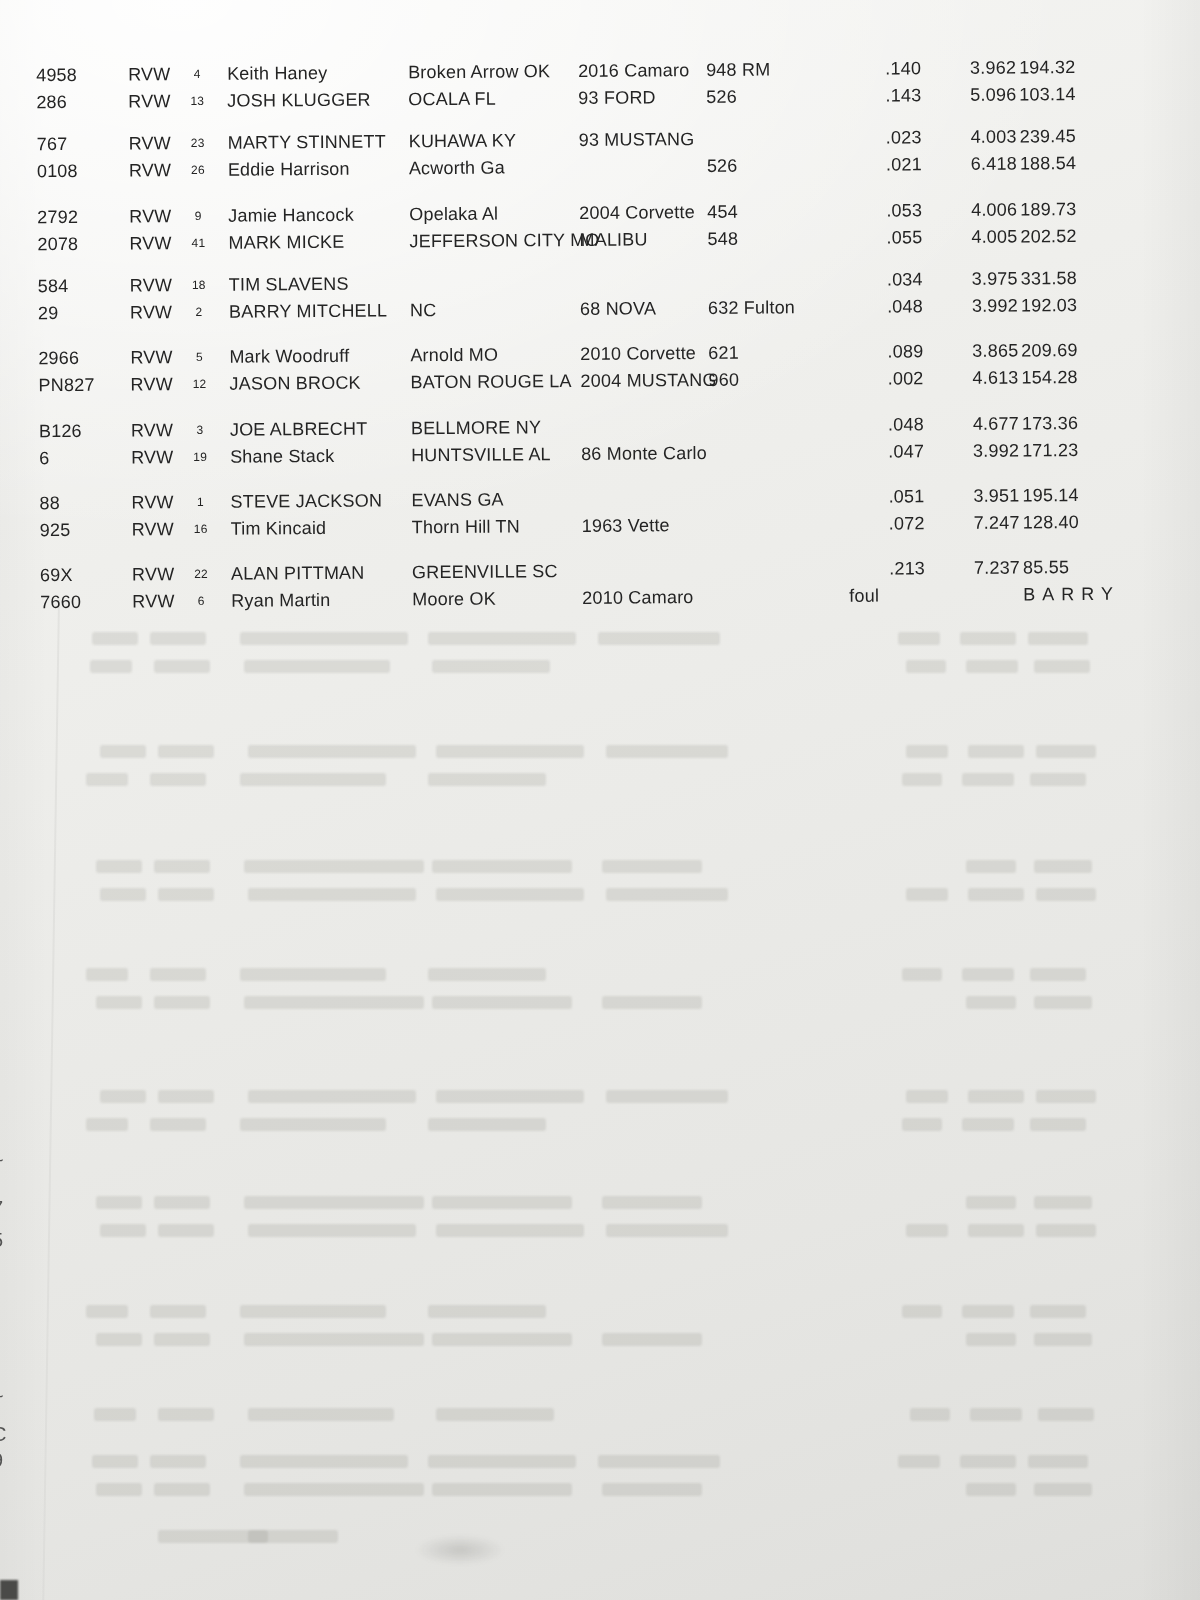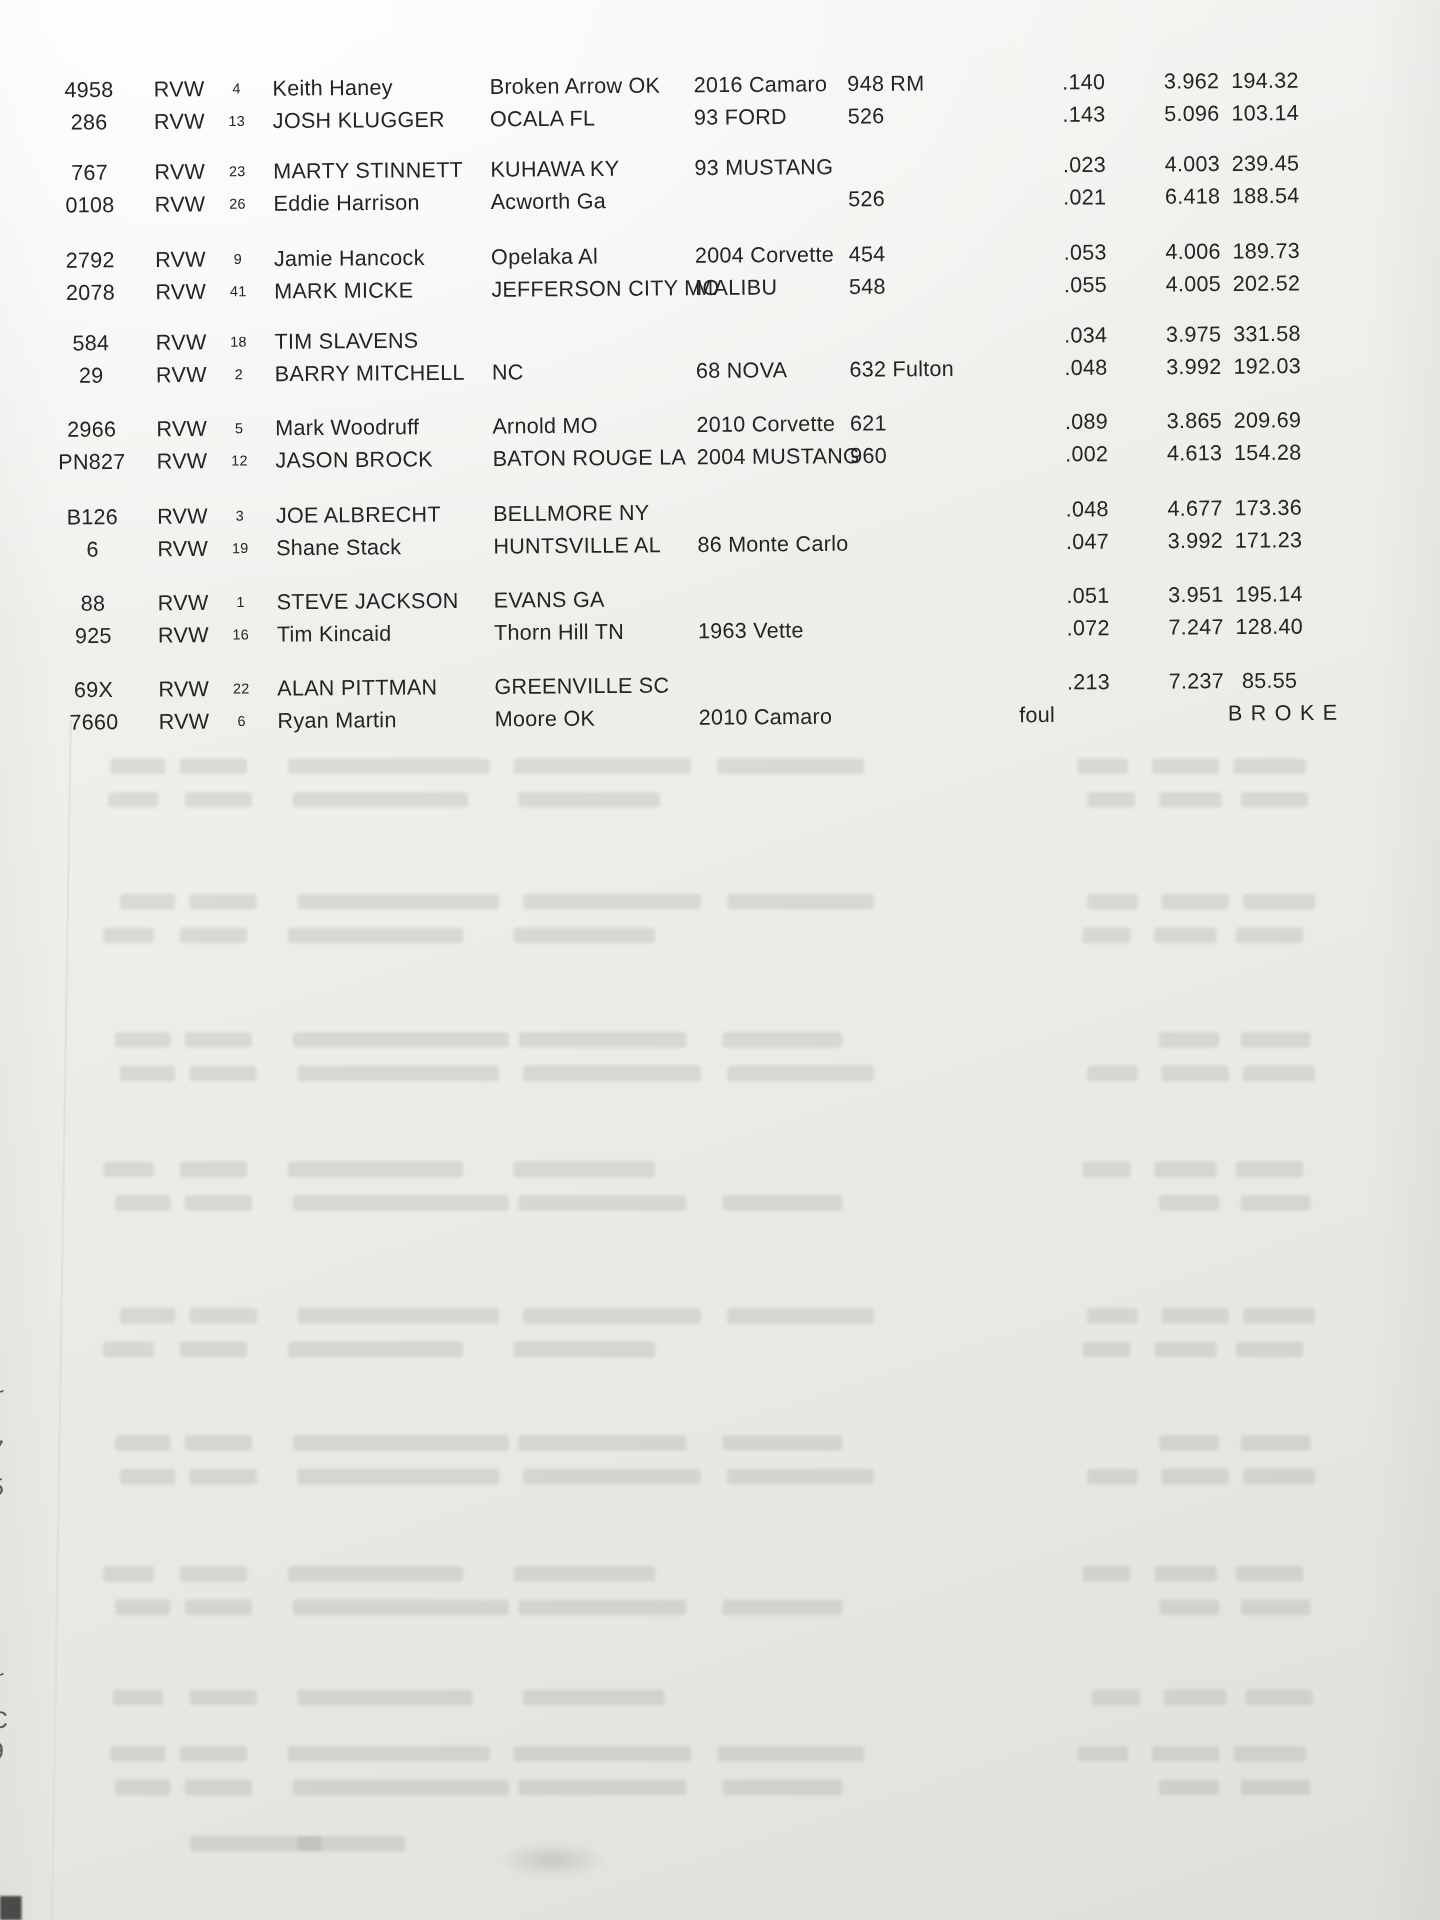--- a/index.html
+++ b/index.html
@@ -14,31 +14,31 @@
       linear-gradient(162deg, #f6f6f4 0%, #efefec 30%, #eaeae7 55%, #e6e6e3 75%, #e1e1de 92%, #dededb 100%);
   }
   .sheet{
     position:absolute;left:0;top:0;width:1200px;height:660px;
     transform:rotate(-0.45deg);
     transform-origin:60px 60px;
     color:#242424;
   }
   .row{position:absolute;left:0;width:1200px;height:27px;font-size:18px;line-height:27px;letter-spacing:0.2px;white-space:nowrap;}
   .cell{position:absolute;top:0;white-space:nowrap;}
-  .c-num {left:36px;  width:76px;  text-align:center;}
+  .c-num {left:36px;  width:76px;  text-align:left;}
   .c-cls {left:128px; width:60px;  text-align:left;}
   .c-rank{left:184px; width:26px;  text-align:center;font-size:12px;}
   .c-name{left:227px; width:180px; text-align:left;}
   .c-city{left:408px; width:168px; text-align:left;}
   .c-car {left:578px; width:128px; text-align:left;}
   .c-eng {left:706px; width:130px; text-align:left;}
   .c-foul{left:845px; width:60px;  text-align:left;}
   .c-rt  {left:859px; width:62px;  text-align:right;}
   .c-et  {left:944px; width:72px;  text-align:right;}
-  .c-mph {left:1019px;width:70px;  text-align:center;}
+  .c-mph {left:1019px;width:70px;  text-align:left;}
   .c-mph.spread{letter-spacing:7px;left:1019px;width:84px;}
   
   .ghost-layer{position:absolute;left:0;top:0;width:1200px;height:1600px;filter:blur(1.3px);}
   .g-seg{position:absolute;height:13px;border-radius:3px;background:rgba(118,116,106,0.16);}
   
   .crease{position:absolute;left:58px;top:600px;width:2px;height:1000px;
     background:linear-gradient(rgba(0,0,0,0.05),rgba(0,0,0,0.03));transform:rotate(0.9deg);transform-origin:top left;}
   
   .edge-frag{position:absolute;left:-8px;width:16px;color:#3c3c3c;font-size:20px;line-height:20px;opacity:0.85;font-family:"Liberation Sans",sans-serif;}
   .smudge{position:absolute;left:415px;top:1535px;width:90px;height:30px;border-radius:50%;
@@ -348,21 +348,21 @@
         <div class="cell c-mph">85.55</div>
       </div>
       <div class="row" style="top: 589px;">
         <div class="cell c-num">7660</div>
         <div class="cell c-cls">RVW</div>
         <div class="cell c-rank">6</div>
         <div class="cell c-name">Ryan Martin</div>
         <div class="cell c-city">Moore OK</div>
         <div class="cell c-car">2010 Camaro</div>
         <div class="cell c-foul">foul</div>
-        <div class="cell c-mph spread">BROKE</div>
+        <div class="cell c-mph spread">BARRY</div>
       </div>
     </div>
   <div id="edge">
       <div class="edge-frag" style="top: 998px;">-</div>
       <div class="edge-frag" style="top: 1112px;">l</div>
       <div class="edge-frag" style="top: 1150px;">~</div>
       <div class="edge-frag" style="top: 1198px;">7</div>
       <div class="edge-frag" style="top: 1230px;">5</div>
       <div class="edge-frag" style="top: 1284px;">(</div>
       <div class="edge-frag" style="top: 1306px;">;</div>

